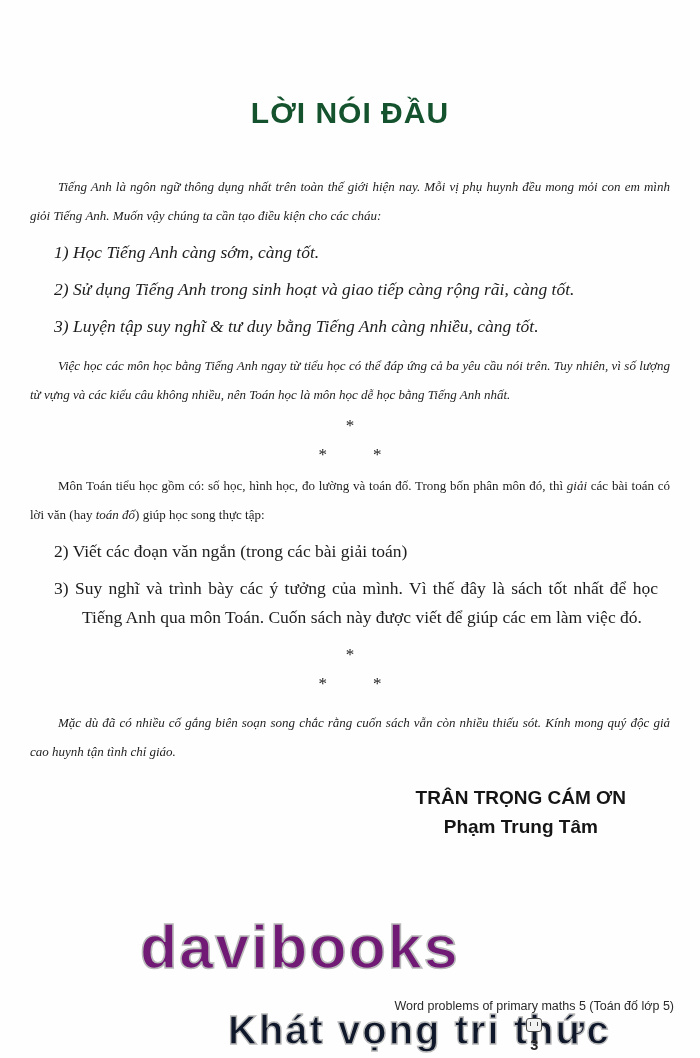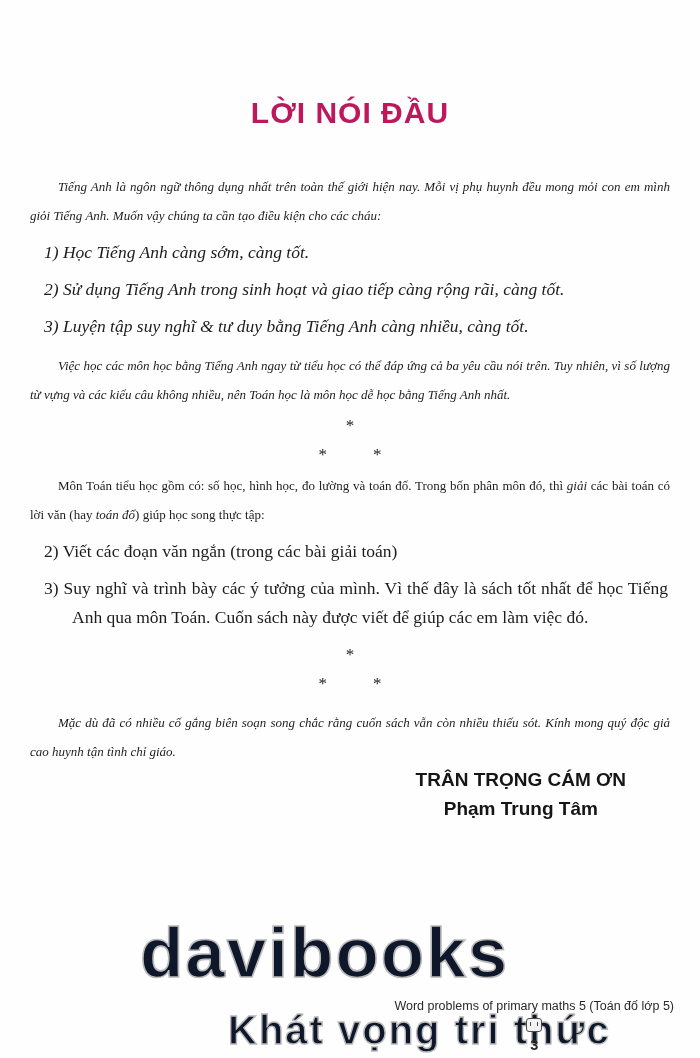--- a/index.html
+++ b/index.html
@@ -13,71 +13,72 @@
     box-sizing:border-box;
     padding:0 30px;
   }
   .title {
     margin:96px 0 0 0;
     text-align:center;
     font-family:"Liberation Sans", sans-serif;
     font-weight:bold;
     font-size:30px;
     letter-spacing:1px;
-    color:#be185d;
+    color:#14532d;
   }
   .para {
     margin:0;
     font-size:13px;
     line-height:29px;
     text-align:justify;
     text-indent:28px;
   }
   .italic { font-style:italic;margin-top:10px; }
   .p1 { margin-top:42px; }
   .p2 { }
   .list { margin-top:8px; }
   .list-item {
     font-size:17.5px;
     line-height:29px;
     text-align:justify;
     padding-left:40px;
     text-indent:-28px;
-    margin:8px 2px;
+    margin:8px 12px;
   }
   .sep {
     text-align:center;
     font-size:17px;
     line-height:29px;
     margin:2px 0;
     color:#222;
   }
   .sep .two span { display:inline-block; }
   .sep .two span + span { margin-left:46px; }
   .signature {
+    margin-top:18px;
     text-align:right;
     padding-right:44px;
   }
   .signature .inner {
     display:inline-block;
     text-align:center;
     font-family:"Liberation Sans", sans-serif;
     font-weight:bold;
     color:#151515;
   }
   .sig-line1 { font-size:19px; line-height:28px; }
   .sig-line2 { font-size:19px; line-height:30px; }
   .watermark1 {
     position:absolute;
     left:140px; top:912px;
     font-family:"Liberation Sans", sans-serif;
     font-weight:bold;
-    font-size:71px;
+    font-size:61px;
     letter-spacing:2px;
-    color:#0f172a;
+    color:#701a75;
     -webkit-text-stroke:1.6px #b9b9b9;
     z-index:1;
     white-space:nowrap;
   }
   .watermark2 {
     position:absolute;
     left:228px; top:1008px;
     font-family:"Liberation Sans", sans-serif;
     font-weight:bold;
     font-size:40px;

